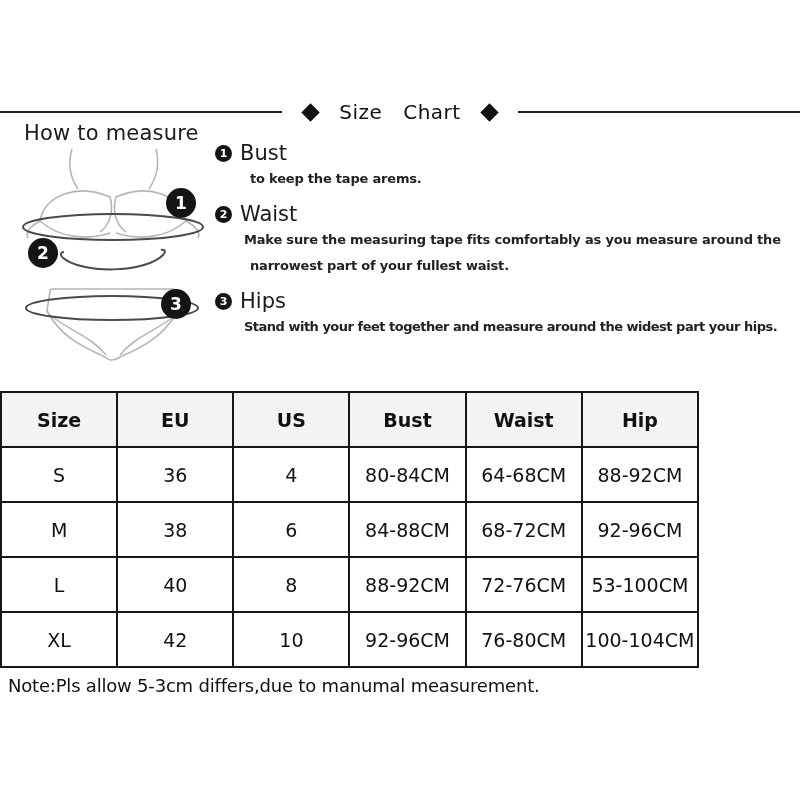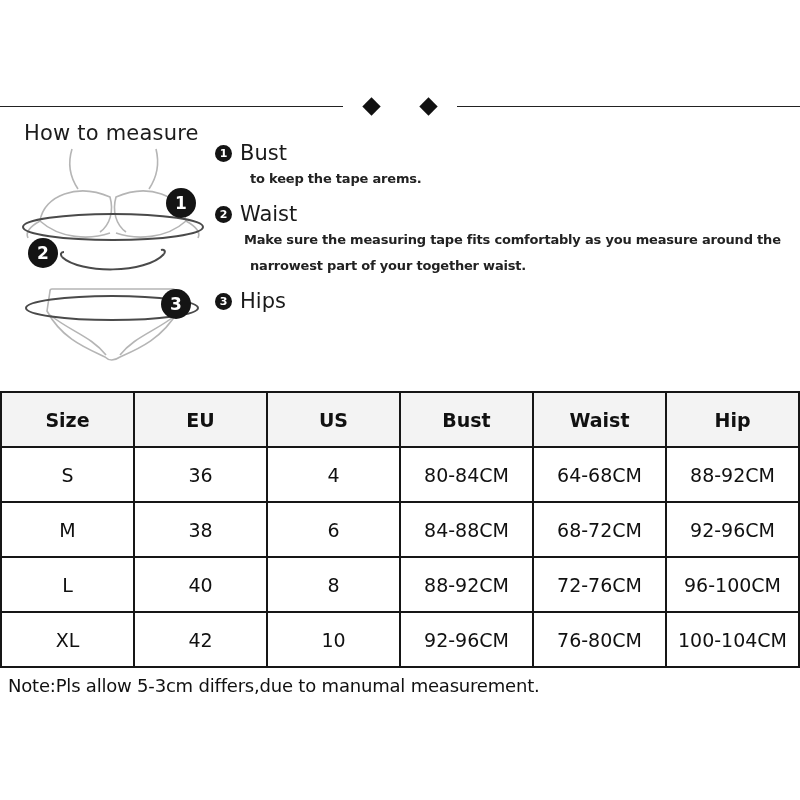--- a/index.html
+++ b/index.html
@@ -59,41 +59,42 @@
     margin-left: 29px; font-size: 13px; font-weight: 600;
     color: #222; line-height: 26px; white-space: nowrap;
     letter-spacing: -0.2px;
   }
   .m-desc.indent2 { padding-left: 6px; }
   .m-desc.tight { letter-spacing: -0.5px; }
 
   
   .size-table-wrap { position: absolute; left: 0; top: 391px; width: 800px; }
   table.size-table {
-    border-collapse: collapse; table-layout: fixed; width: 800px;
+    border-collapse: collapse; table-layout: fixed; width: 699px;
   }
   .size-table th, .size-table td {
     border: 2px solid #161616; text-align: center;
     font-size: 19px; color: #111; padding: 0;
   }
   .size-table thead th { background: #f3f3f3; font-weight: bold; height: 53px; }
   .size-table tbody td { height: 53px; font-weight: normal; background: #fff; }
 
   
   .note {
     position: absolute; left: 8px; top: 675px;
     font-size: 18px; color: #111; letter-spacing: -0.2px; white-space: nowrap;
   }
 </style>
 </head>
 <body>
 
 <div class="title-band">
   <div class="rule"></div>
   <div class="diamond"></div>
+  <div class="title-text">Size Chart</div>
   <div class="diamond"></div>
   <div class="rule"></div>
 </div>
 
 <div class="htm-heading">How to measure</div>
 
 <svg class="figure" width="205" height="222" viewBox="0 0 205 222">
 
   <g>
     <path class="garment" d="M62,6 C57,22 60,34 68,46"></path>
@@ -143,28 +144,29 @@
     </div>
     <div class="m-desc indent2">to keep the tape arems.</div>
   </div>
 
   <div class="m-item">
     <div class="m-head">
       <span class="m-badge">2</span>
       <span class="m-name">Waist</span>
     </div>
     <div class="m-desc">Make sure the measuring tape fits comfortably as you measure around the</div>
-    <div class="m-desc indent2">narrowest part of your together waist.</div>
+    <div class="m-desc indent2">narrowest part of your fullest waist.</div>
   </div>
 
   <div class="m-item">
     <div class="m-head">
       <span class="m-badge">3</span>
       <span class="m-name">Hips</span>
     </div>
+    <div class="m-desc tight">Stand with your feet together and measure around the widest part your hips.</div>
   </div>
 
 </div>
 
 <div class="size-table-wrap">
   <table class="size-table">
     <thead>
       <tr>
         <th>Size</th>
         <th>EU</th>
@@ -190,21 +192,21 @@
         <td>84-88CM</td>
         <td>68-72CM</td>
         <td>92-96CM</td>
       </tr>
       <tr>
         <td>L</td>
         <td>40</td>
         <td>8</td>
         <td>88-92CM</td>
         <td>72-76CM</td>
-        <td>96-100CM</td>
+        <td>53-100CM</td>
       </tr>
       <tr>
         <td>XL</td>
         <td>42</td>
         <td>10</td>
         <td>92-96CM</td>
         <td>76-80CM</td>
         <td>100-104CM</td>
       </tr>
     </tbody>

